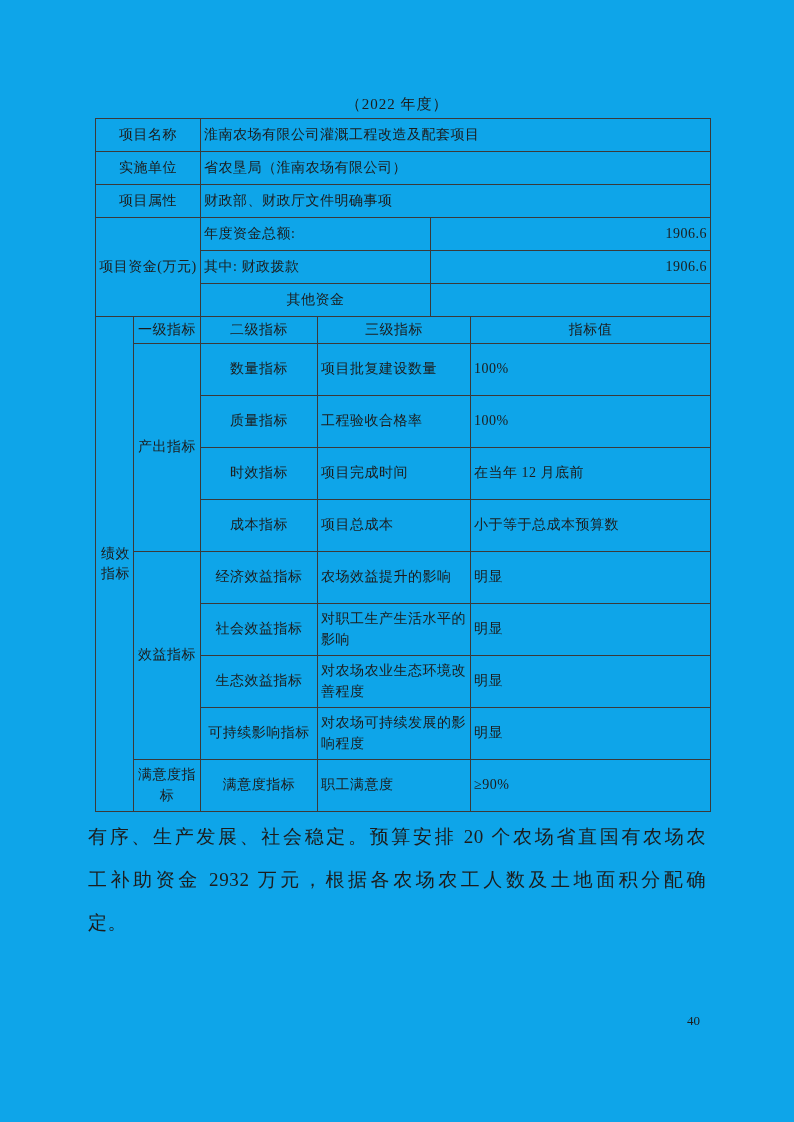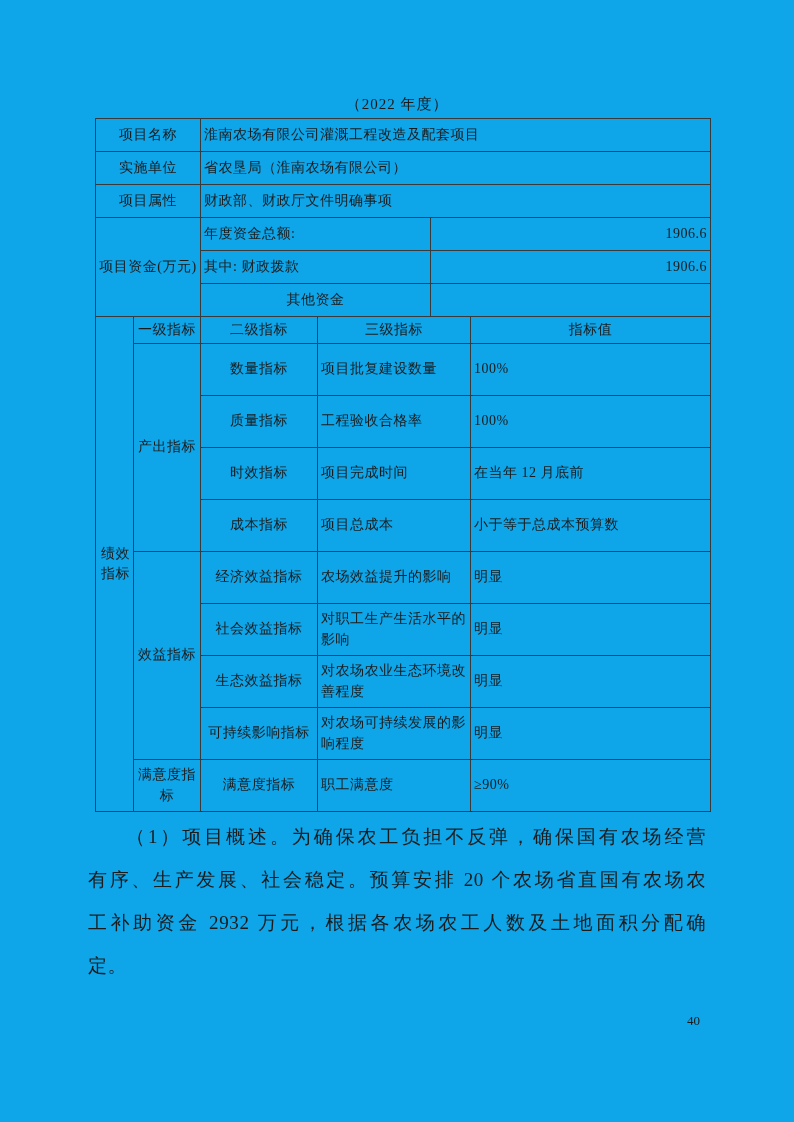--- a/index.html
+++ b/index.html
@@ -150,21 +150,20 @@
           <td class="c">满意度指标</td>
           <td class="c">满意度指标</td>
           <td colspan="2" class="l3">职工满意度</td>
           <td class="ival">≥90%</td>
         </tr>
       </tbody>
     </table>
 
 
     <div class="para">
-      <div class="para-line first">（1）项目概述。为确保农工负担不反弹，确保国有农场经营</div>
       <div class="para-line">有序、生产发展、社会稳定。预算安排 20 个农场省直国有农场农</div>
       <div class="para-line">工补助资金 2932 万元，根据各农场农工人数及土地面积分配确</div>
       <div class="para-line last">定。</div>
     </div>
   </div>
 
   <div class="page-number">40</div>
 </div>
 
 </body></html>

